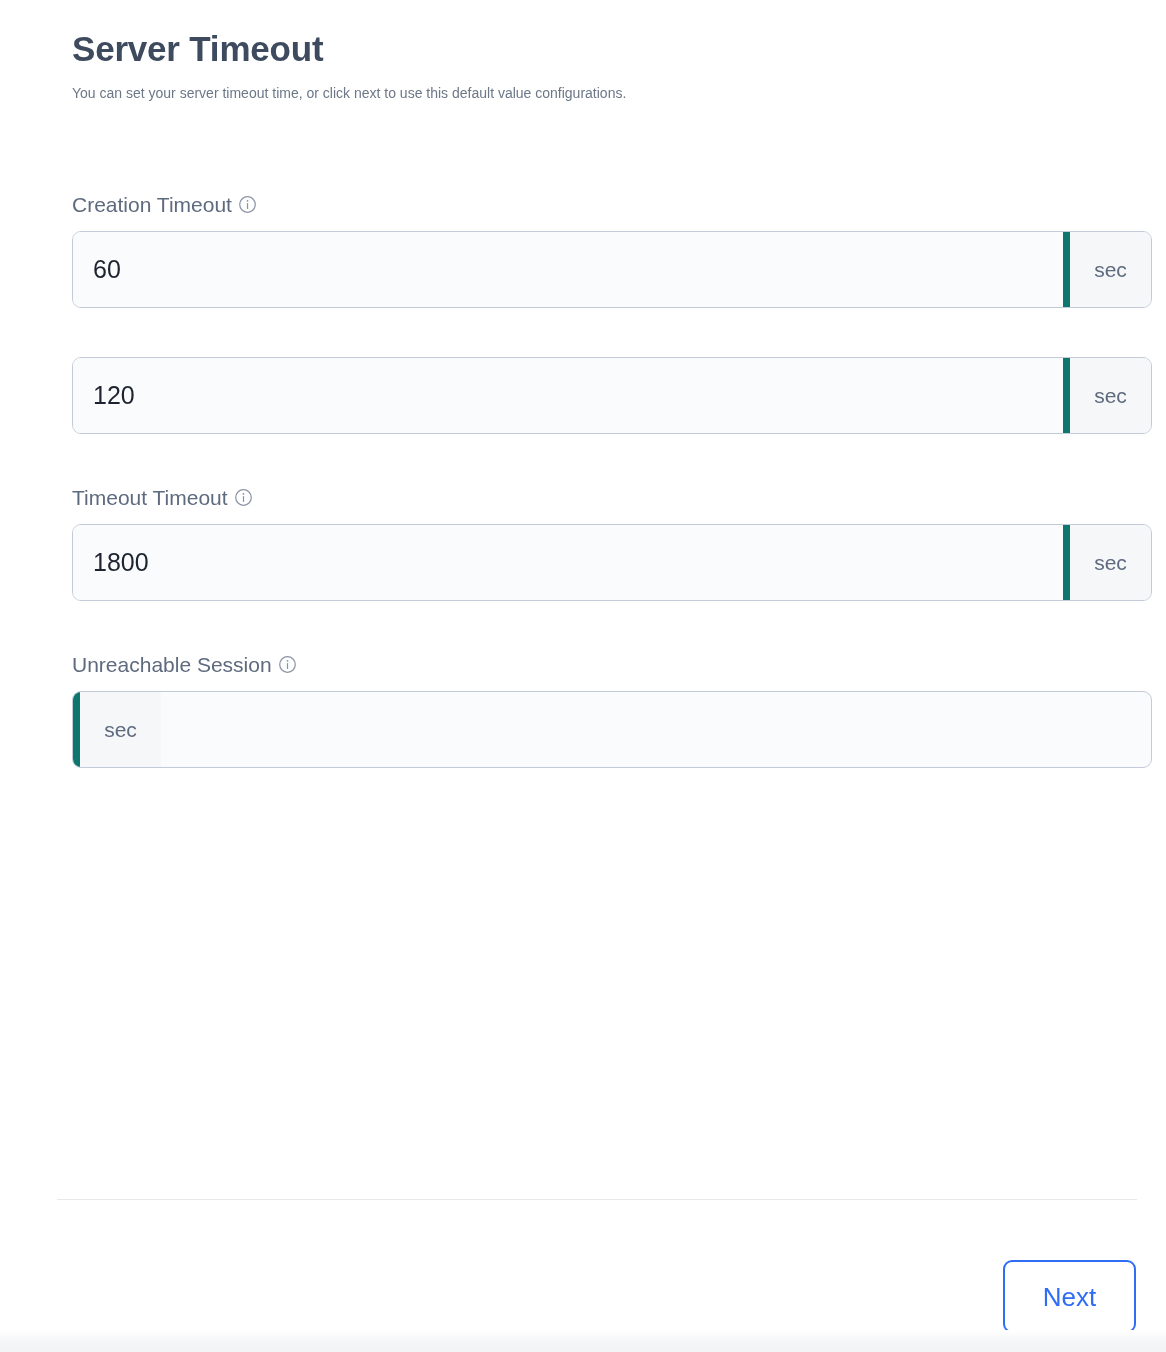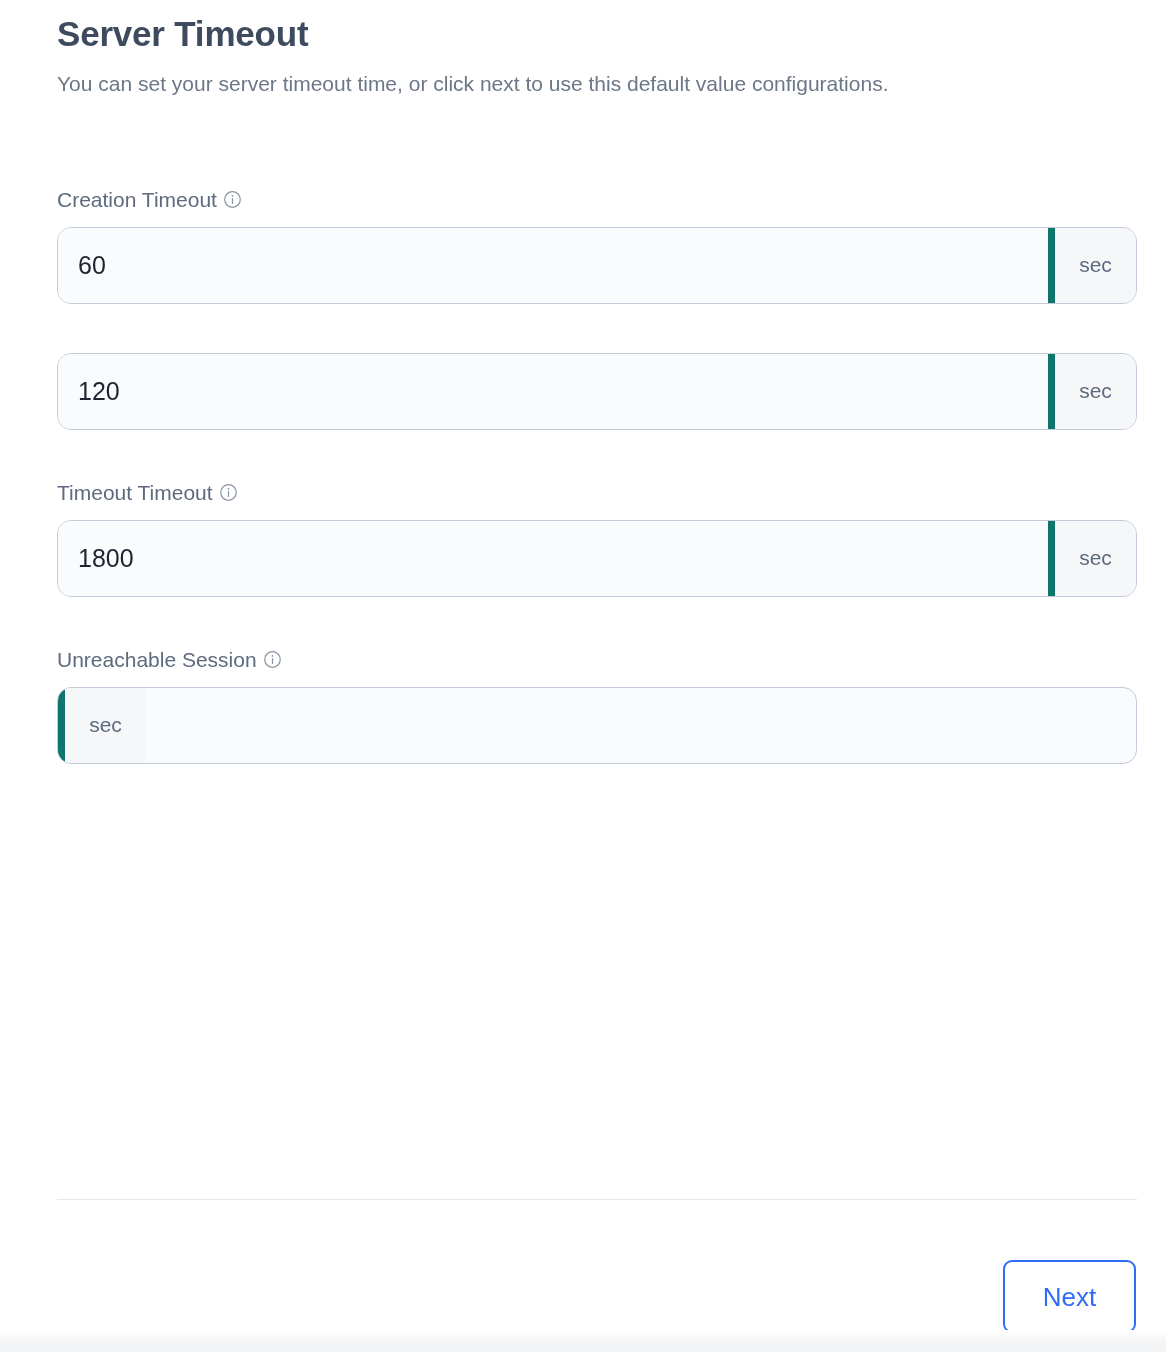--- a/index.html
+++ b/index.html
@@ -15,37 +15,37 @@
     font-family: "Liberation Sans", "DejaVu Sans", sans-serif;
     overflow: hidden;
     position: relative;
   }
 
   .page {
     position: relative;
     width: 1166px;
     height: 1352px;
     background: #ffffff;
-    padding: 0;
+    padding: 15px;
   }
 
   
   .header {
     padding: 12px 57px 0 57px;
   }
   .page-title {
     font-size: 35px;
     font-weight: bold;
     color: #3e4a5e;
     letter-spacing: -0.2px;
     margin: 0;
     line-height: 1.25;
   }
   .page-desc {
-    font-size: 21px;
+    font-size: 14px;
     font-weight: normal;
     color: #6c7787;
     line-height: 1.52;
     margin: 12px 0 0 0;
     max-width: 930px;
   }
 
   
   .form-area {
     padding: 0 57px;
@@ -78,21 +78,21 @@
     color: #8c94a6;
     cursor: pointer;
   }
   .info-icon svg { display: block; width: 19px; height: 19px; }
 
   .input-row {
     display: flex;
     width: 1080px;
     height: 77px;
     border: 1px solid #c3cad8;
-    border-radius: 14px;
+    border-radius: 9px;
     background: #fafbfc;
     overflow: hidden;
   }
   .input-row input {
     flex: 1 1 auto;
     border: 0;
     outline: none;
     background: #fafbfc;
     font-family: inherit;
     font-size: 25px;

